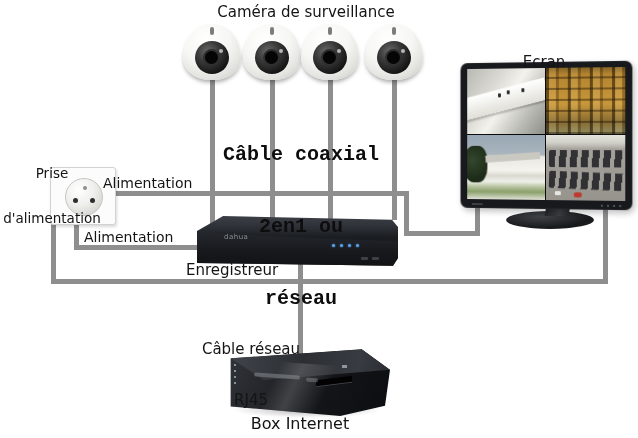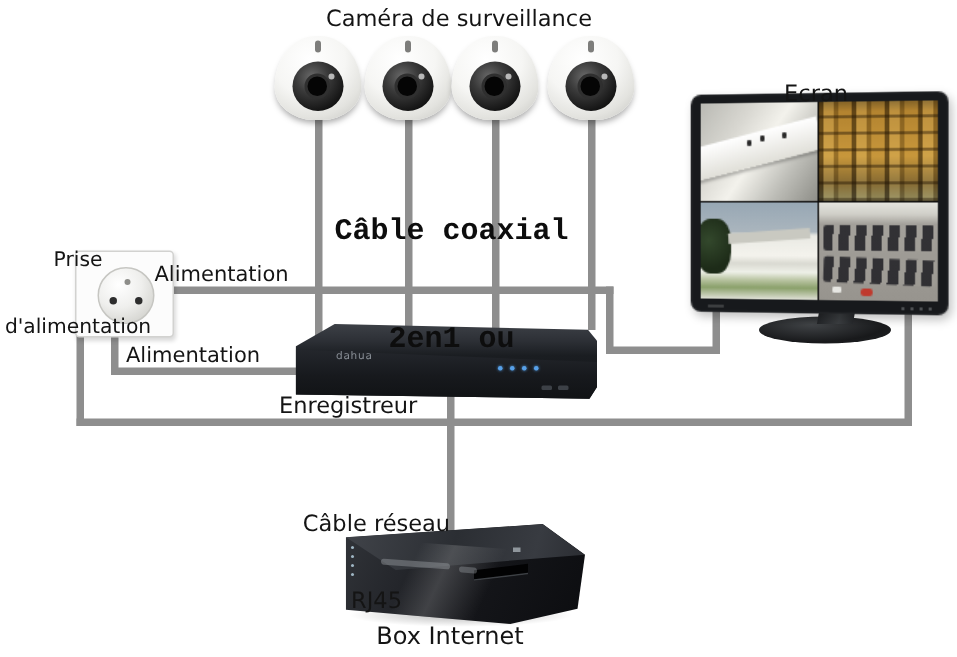--- a/index.html
+++ b/index.html
@@ -220,20 +220,21 @@
     <div class="slot"></div>
     <div class="txt1"></div>
     <div class="txt2"></div>
     <div class="dot"></div>
   </div>
 
   <div class="lbl" id="title-cam">Caméra de surveillance</div>
   <div class="lbl" id="lbl-coax">
     <div>Câble coaxial</div>
     <div>2en1 ou</div>
+    <div>réseau</div>
   </div>
   <div class="lbl" id="lbl-prise">
     <div>Prise</div>
     <div>d'alimentation</div>
   </div>
   <div class="lbl" id="lbl-alim-top">Alimentation</div>
   <div class="lbl" id="lbl-alim-bot">Alimentation</div>
   <div class="lbl" id="lbl-enreg">Enregistreur</div>
   <div class="lbl" id="lbl-ecran">Ecran</div>
   <div class="lbl" id="lbl-rj45">

